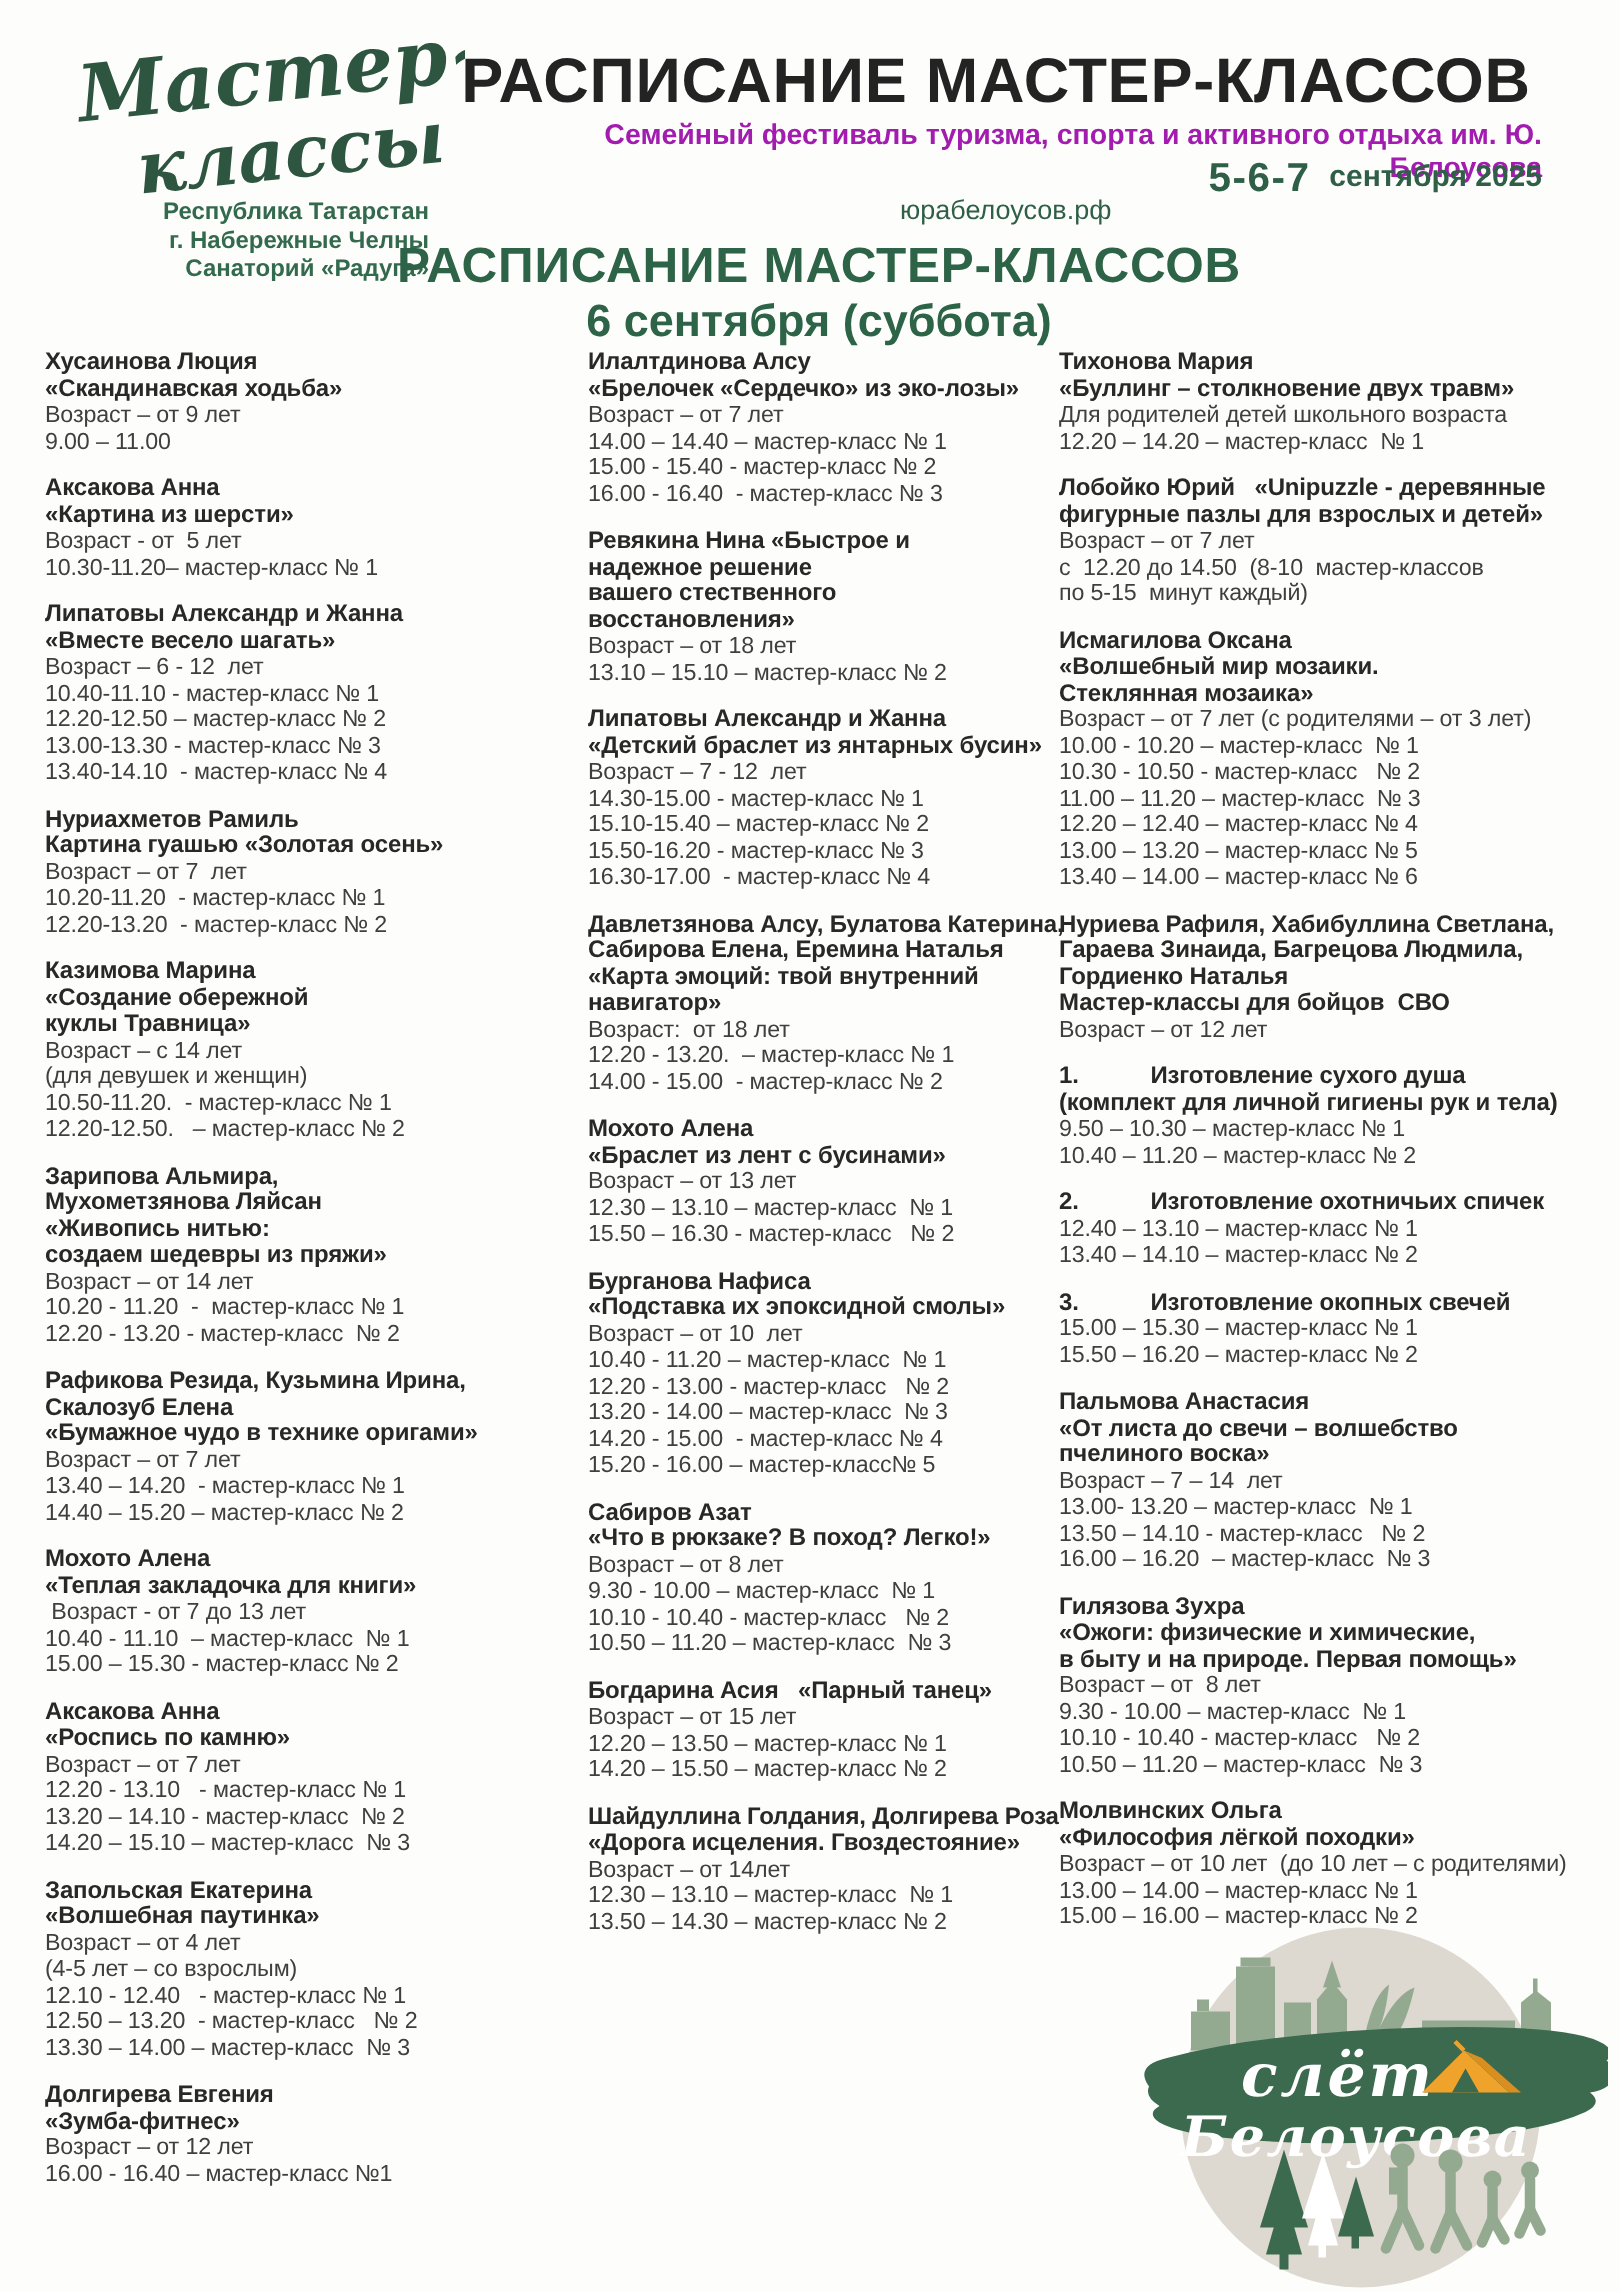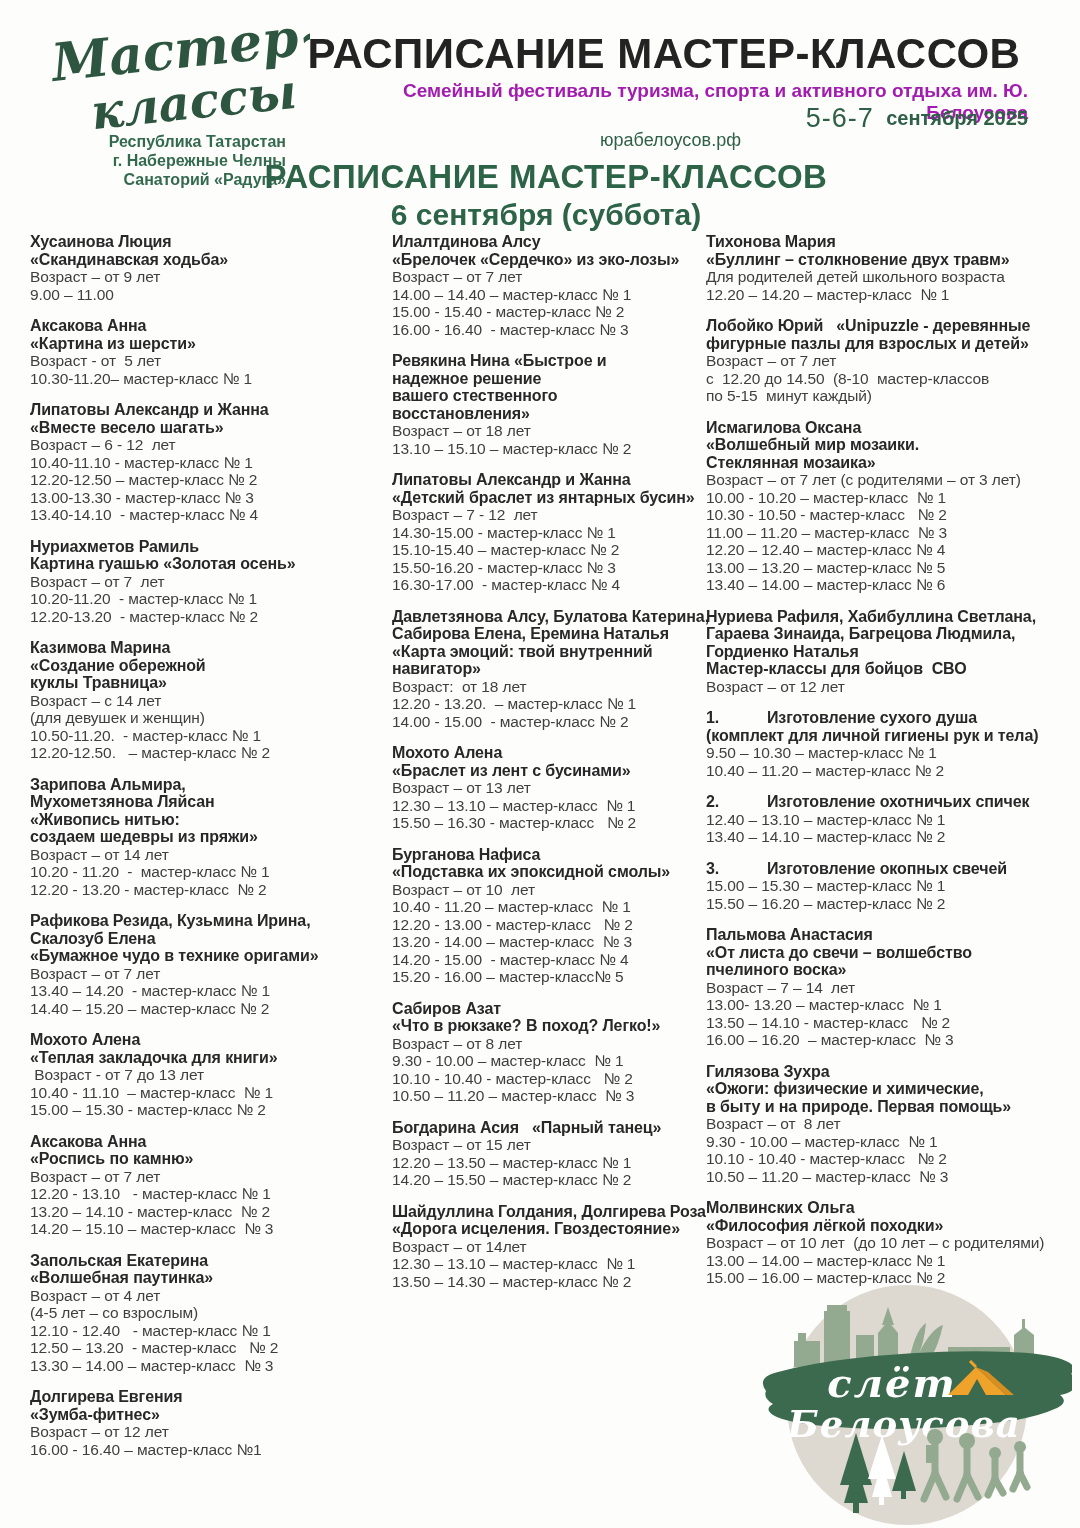--- a/index.html
+++ b/index.html
@@ -7,21 +7,21 @@
         overflow:hidden;font-family:"Liberation Sans",sans-serif;color:#3f3f3f;}
   
   .logo-script{position:absolute;left:48px;top:16px;width:262px;height:120px;}
   .location{position:absolute;left:58px;top:132px;width:228px;text-align:right;
             color:#336a4d;font-size:16px;line-height:19px;font-weight:bold;}
   .main-title{position:absolute;left:300px;top:30px;width:728px;text-align:center;
               font-size:42px;font-weight:800;letter-spacing:.5px;color:#232323;white-space:nowrap;}
   .subtitle{position:absolute;left:300px;top:80px;width:728px;text-align:right;
             font-size:19px;font-weight:bold;color:#a21caf;}
   .dates{position:absolute;left:600px;top:103px;width:428px;text-align:right;color:#2f6047;}
-  .dates .big{font-size:27px;font-weight:400;letter-spacing:1px;vertical-align:middle;}
+  .dates .big{font-size:27px;font-weight:700;letter-spacing:1px;vertical-align:middle;}
   .dates .small{font-size:20px;font-weight:bold;vertical-align:middle;margin-left:8px;}
   .website{position:absolute;left:600px;top:130px;width:395px;
            font-size:18px;color:#2f6047;}
   .day-title{position:absolute;left:240px;top:158px;width:612px;text-align:center;color:#2d6347;}
   .day-title .l1{font-size:33px;font-weight:800;letter-spacing:.5px;}
   .day-title .l2{font-size:30px;font-weight:800;margin-top:2px;}
   
   .col{position:absolute;top:233px;}
   .col-1{left:30px;width:338px;}
   .col-2{left:368px;width:338px;margin-left:24px;}

